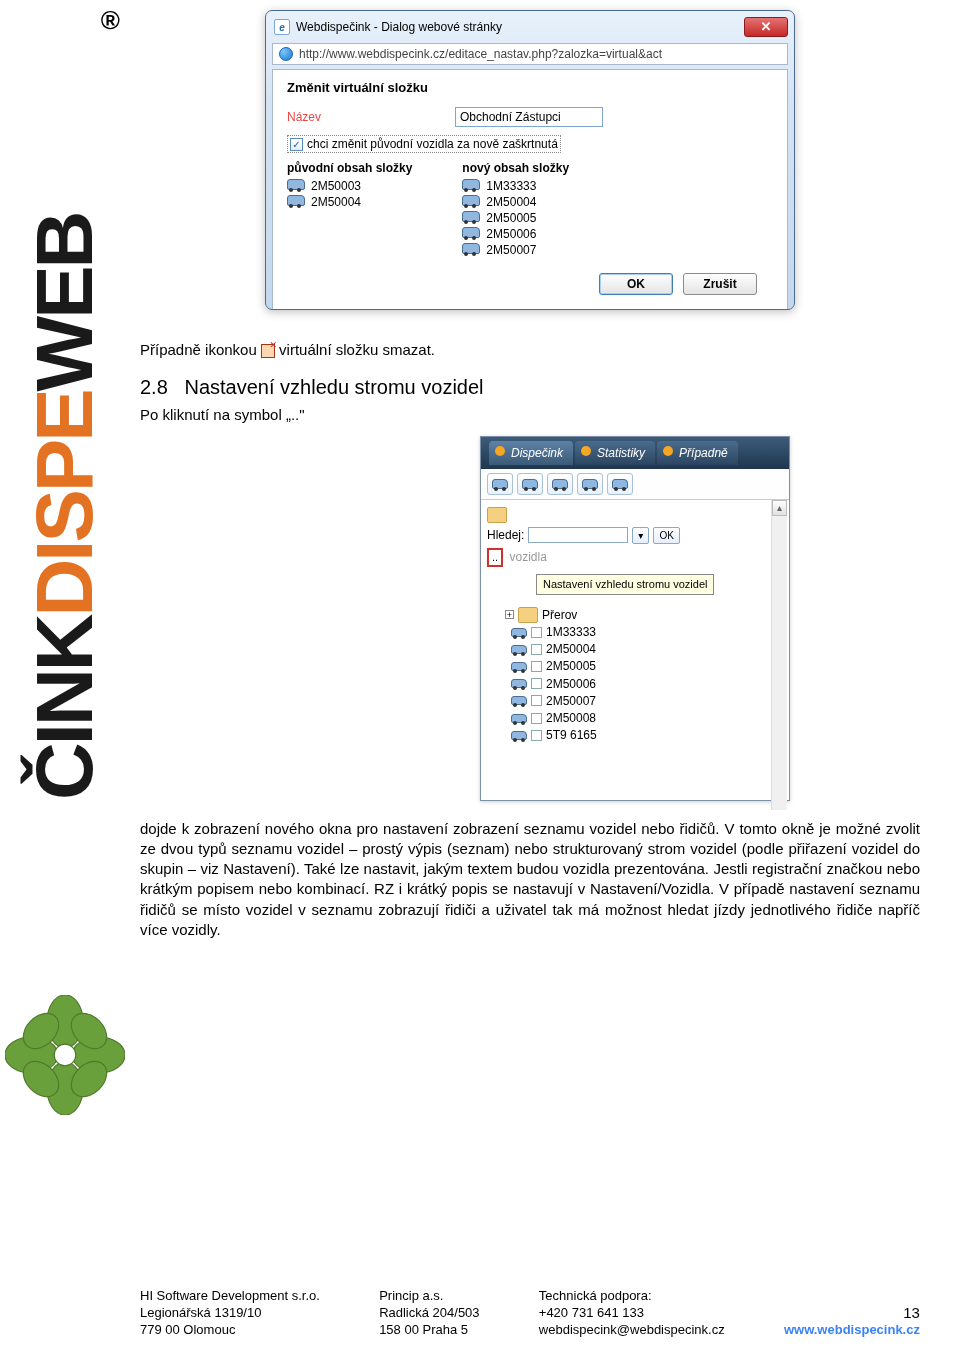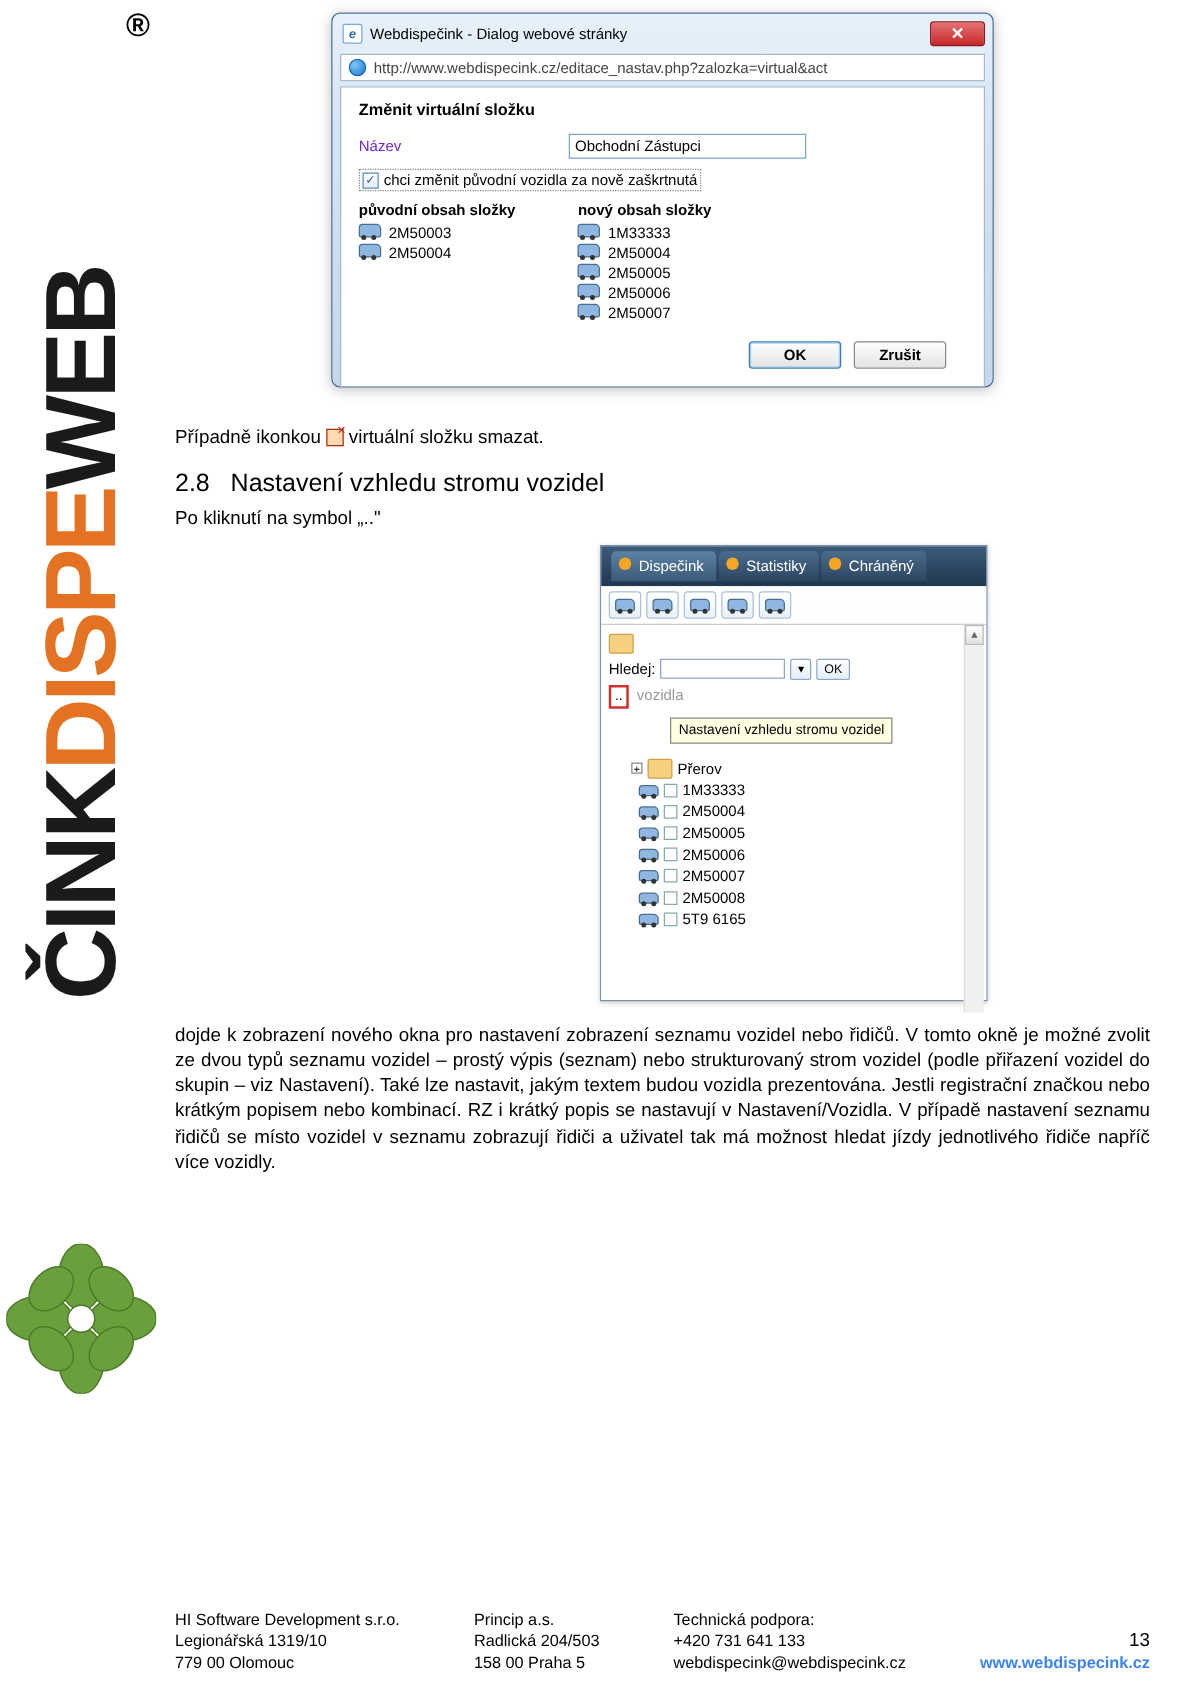--- a/index.html
+++ b/index.html
@@ -102,23 +102,23 @@
   }
   .win7-body {
     background: #fff;
     margin: 4px 6px 0 6px;
     border: 1px solid #a8b9cc;
     border-bottom: none;
     padding: 10px 30px 14px 14px;
   }
   .dlg-h1 { font-weight: bold; font-size: 13px; margin-bottom: 12px; }
   .dlg-row { display: flex; align-items: center; margin-bottom: 8px; gap: 8px; }
-  .dlg-label { width: 160px; color: #6d28d9; }
+  .dlg-label { width: 160px; color: #ef4444; }
   .dlg-input {
-    border: 1px solid #7ea6d0; padding: 2px 4px; width: 190px;
+    border: 1px solid #7ea6d0; padding: 2px 4px; width: 148px;
     font-family: inherit; font-size: 12px; background: #fff;
   }
   .dashed-box {
     border: 1px dotted #888; display: inline-flex; align-items: center;
     padding: 1px 2px; gap: 4px;
   }
   .chk {
     width: 13px; height: 13px; border: 1px solid #5b8bb8;
     background: linear-gradient(#fff, #e2eefc);
     display: inline-flex; align-items: center; justify-content: center;
@@ -181,21 +181,21 @@
   
   .panel {
     width: 310px; margin: 10px 0 18px 340px;
     border: 1px solid #7d90a5;
     background: #f5f5f5;
     font-family: Tahoma, sans-serif; font-size: 12px;
     box-shadow: 0 1px 4px rgba(0,0,0,.2);
   }
   .panel-tabs {
     background: linear-gradient(#3d5c7a, #1f364f);
-    padding: 4px 8px; display: flex; gap: 2px; align-items: flex-end;
+    padding: 4px 8px; display: flex; gap: 2px; align-items: flex-end; font-style: italic;
   }
   .panel-tab {
     padding: 4px 10px 4px 22px; position: relative;
     color: #fff; font-size: 12px;
     border-radius: 4px 4px 0 0;
     background: linear-gradient(#4a6c8d, #2c4560);
   }
   .panel-tab.active { background: linear-gradient(#5d82a6, #3c5a77); }
   .panel-tab::before {
     content: ""; position: absolute; left: 6px; top: 5px;
@@ -365,21 +365,21 @@
     </div>
     <div class="sec-head">
       <span>2.8</span>&nbsp;&nbsp;&nbsp;<span>Nastavení vzhledu stromu vozidel</span>
     </div>
     <div class="line">Po kliknutí na symbol „.."</div>
 
     <div class="panel">
       <div class="panel-tabs">
         <span class="panel-tab active">Dispečink</span>
         <span class="panel-tab">Statistiky</span>
-        <span class="panel-tab">Chráněný</span>
+        <span class="panel-tab">Případně</span>
       </div>
       <div class="panel-tools">
         <span class="tool">
             <span class="car-icon"></span>
           </span>
         <span class="tool">
             <span class="car-icon"></span>
           </span>
         <span class="tool">
             <span class="car-icon"></span>

